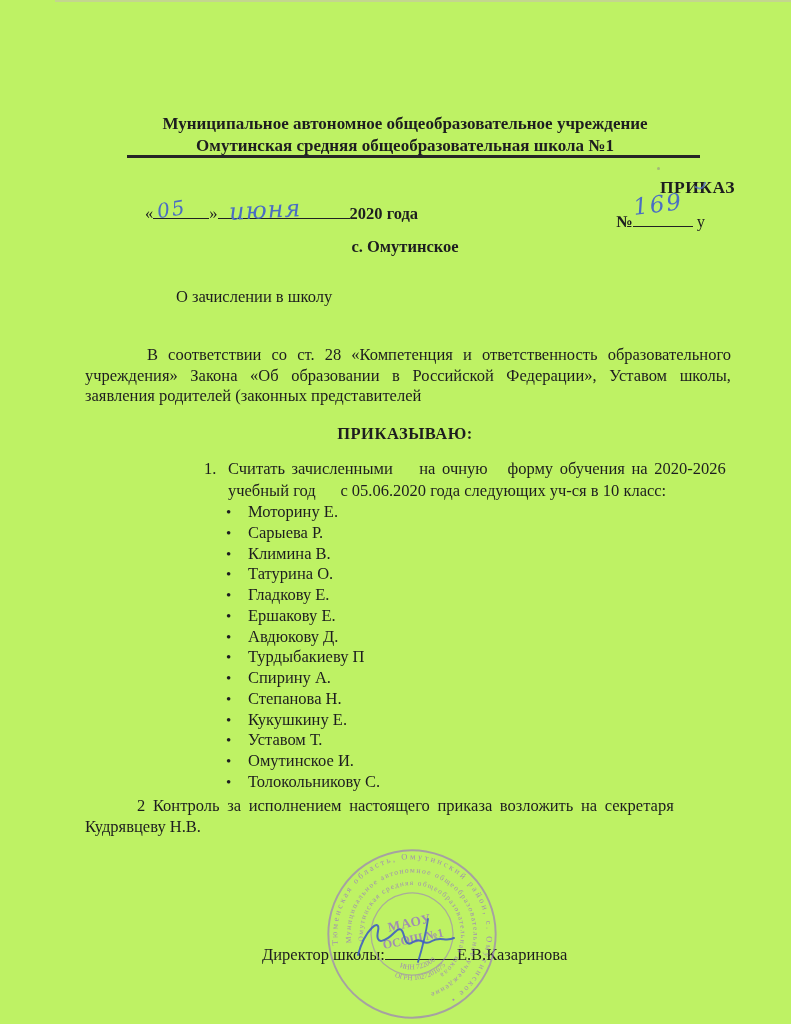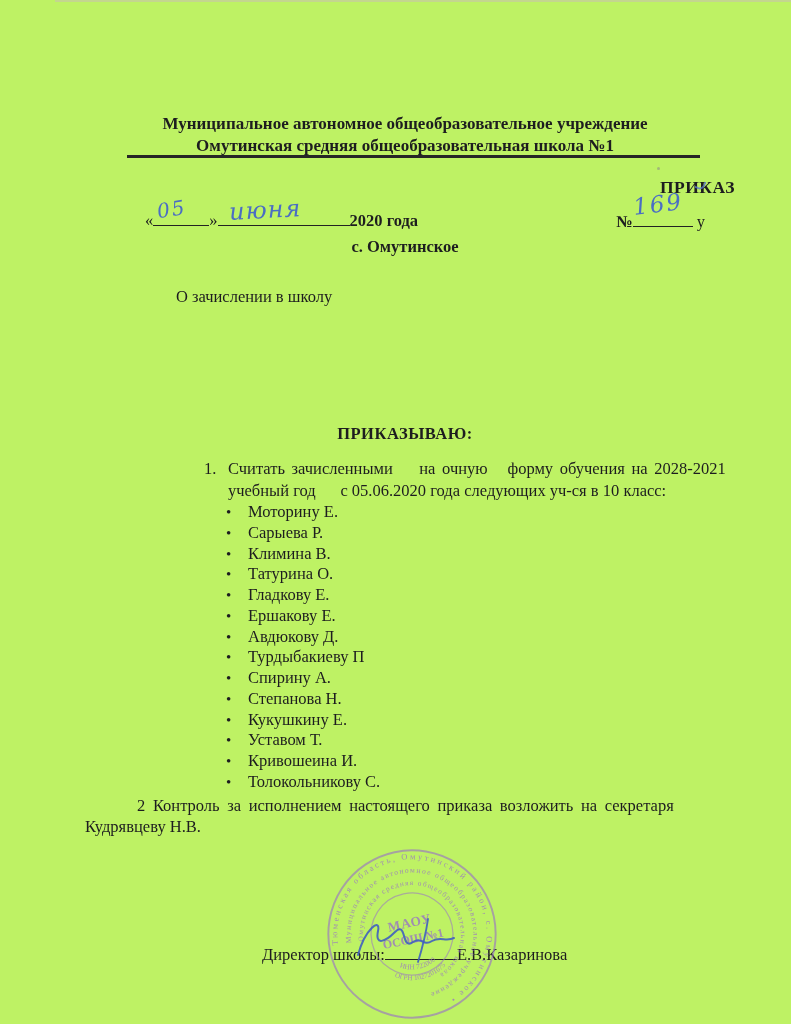--- a/index.html
+++ b/index.html
@@ -10,21 +10,21 @@
     color:#1d1d1f;font-size:16.5px;
   }
   .scan-topline{position:absolute;top:0;left:55px;width:736px;height:2px;
     background:#c8c0b2;opacity:.55;}
   .org-header{position:absolute;top:113px;left:75px;width:660px;
     text-align:center;font-weight:bold;font-size:17px;line-height:22px;}
   .header-rule{position:absolute;top:155px;left:127px;width:573px;height:3px;
     background:#262626;}
   .doc-title{position:absolute;top:177px;left:75px;width:660px;
     text-align:right;font-weight:bold;font-size:17.5px;letter-spacing:.5px;}
-  .date-line{position:absolute;top:211px;left:145px;white-space:nowrap;}
+  .date-line{position:absolute;top:204px;left:145px;white-space:nowrap;}
   .num-line{position:absolute;top:212px;left:616px;white-space:nowrap;}
   .blank{display:inline-block;border-bottom:1.5px solid #222;}
   .blank.day{width:56px;}
   .blank.month{width:132px;}
   .blank.num{width:60px;}
   .blank.sig{width:72px;}
   .bold{font-weight:bold;}
   .hw{position:absolute;color:#4a6dc4;font-style:italic;
     font-family:"DejaVu Serif",serif;}
   .hw-day{top:197px;left:157px;font-size:20px;transform:rotate(-9deg);letter-spacing:2px;}
@@ -80,45 +80,46 @@
   <div class="num-line"><span class="bold">№</span><span class="blank num"></span> <span>у</span></div>
 
   <div class="hw hw-day">05</div>
   <div class="hw hw-month">июня</div>
   <div class="hw hw-number">169</div>
 
   <div class="place-line">с. Омутинское</div>
 
   <div class="subject">О зачислении в школу</div>
 
+  <div class="intro">В соответствии со ст. 28 «Компетенция и ответственность образовательного учреждения» Закона «Об образовании в Российской Федерации», Уставом школы, заявления родителей (законных представителей</div>
 
   <div class="resolution">ПРИКАЗЫВАЮ:</div>
 
   <div class="order-item">
     <div class="order-num">1.</div>
     <div class="order-text">
-      <div class="l1">Считать зачисленными    на очную   форму обучения на 2028-2021</div>
+      <div class="l1">Считать зачисленными    на очную   форму обучения на 2020-2026</div>
       <div class="l2">учебный год      с 05.06.2020 года следующих уч-ся в 10 класс:</div>
     </div>
   </div>
 
   <ul class="students">
     <li><span>Моторину Е.</span></li>
     <li><span>Сарыева Р.</span></li>
     <li><span>Климина В.</span></li>
     <li><span>Татурина О.</span></li>
     <li><span>Гладкову Е.</span></li>
     <li><span>Ершакову Е.</span></li>
     <li><span>Авдюкову Д.</span></li>
     <li><span>Турдыбакиеву П</span></li>
     <li><span>Спирину А.</span></li>
     <li><span>Степанова Н.</span></li>
     <li><span>Кукушкину Е.</span></li>
     <li><span>Уставом Т.</span></li>
-    <li><span>Кривошеина И.</span></li>
+    <li><span>Омутинское И.</span></li>
     <li><span>Толокольникову С.</span></li>
   </ul>
 
   <div class="control control-l1">2 Контроль за исполнением настоящего приказа возложить на секретаря</div>
   <div class="control control-l2">Кудрявцеву Н.В.</div>
 
   <svg class="stamp" viewBox="0 0 200 200">
     <g transform="rotate(-12 100 100)" fill="#9a78c2" stroke="none">
       <circle cx="100" cy="100" r="94" fill="none" stroke="#9a78c2" stroke-width="2.2" stroke-opacity=".8"></circle>
       <circle cx="100" cy="100" r="46" fill="none" stroke="#9a78c2" stroke-width="1.4" stroke-opacity=".7"></circle>

